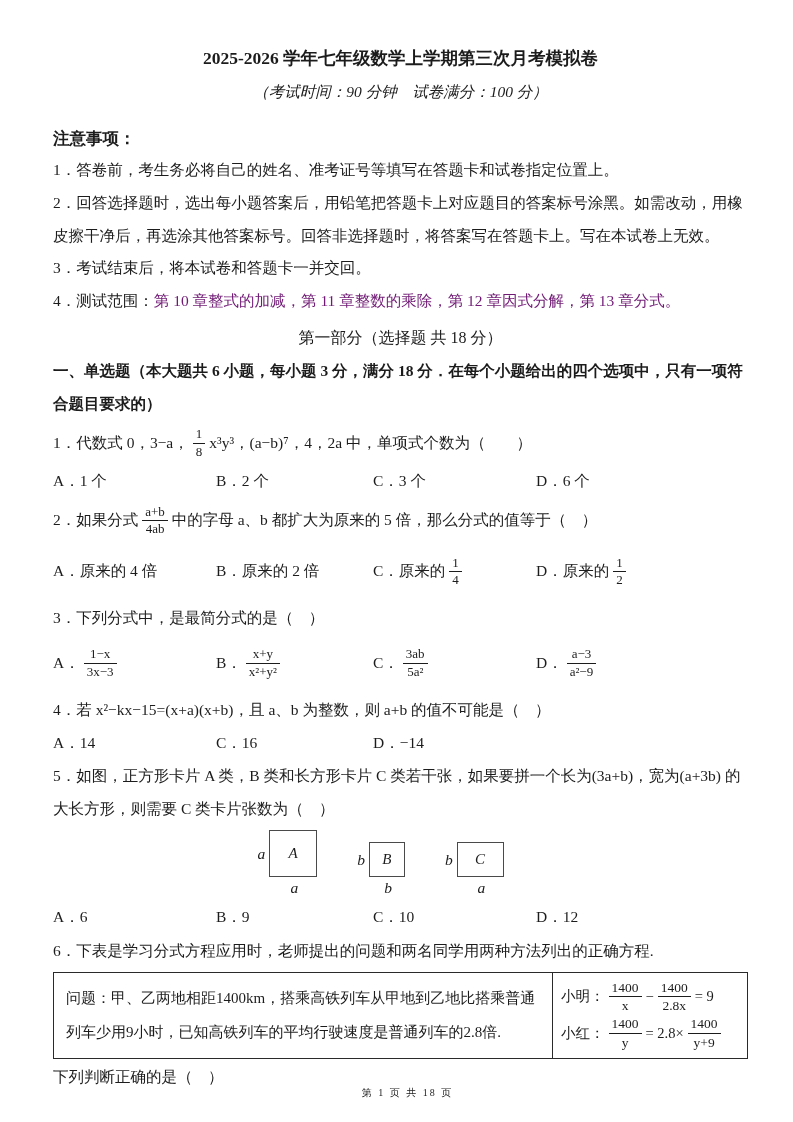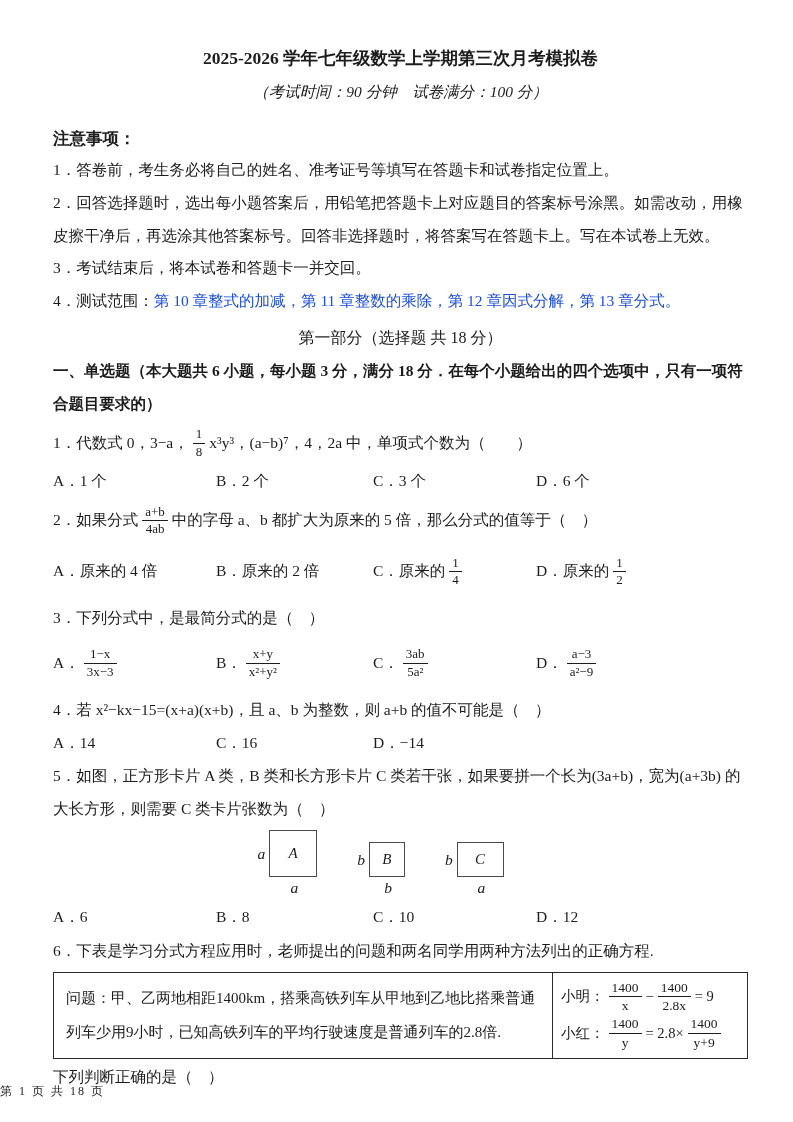--- a/index.html
+++ b/index.html
@@ -7,21 +7,21 @@
     width:793px; height:1122px; background:#ffffff; color:#1c1c1c;
     font-family:"Liberation Serif","DejaVu Serif",serif;
     font-size:15.5px; position:relative; box-sizing:border-box;
     padding:46px 45px 0 53px; overflow:hidden;
   }
   .title { text-align:center; font-weight:bold; font-size:17.5px; line-height:1.4; }
   .subtitle { text-align:center; font-size:15.5px; margin-top:11px; font-style:italic; }
   .notice-heading { font-weight:bold; font-size:16.5px; margin-top:20px; line-height:1.9; }
   .line { margin:0; line-height:2.12; }
   .bold { font-weight:bold; }
-  .red { color:#1d4ed8; }
+  .red { color:#701a75; }
   .part-heading { text-align:center; margin-top:2px; line-height:2.2; font-size:16px; }
   .options { display:grid; grid-template-columns:163px 157px 163px 1fr; line-height:2.12; margin-bottom:1px; }
   .opt-cell { display:flex; align-items:center; }
   .qline { margin:0; display:flex; align-items:center; white-space:nowrap; height:44px; }
   .frac { display:inline-flex; flex-direction:column; text-align:center;
           font-size:13px; line-height:1.3; margin:0 4px; vertical-align:middle; }
   .frac .num { border-bottom:1px solid #1c1c1c; padding:0 3px; }
   .frac .den { padding:0 3px; }
   .opts-tall { height:58px; align-items:center; }
   .fig { display:flex; justify-content:center; align-items:flex-end; gap:40px; margin:4px 40px 2px 0; }
@@ -30,21 +30,21 @@
   .box { border:1.5px solid #4a4a4a; display:flex; align-items:center; justify-content:center; background:#fff; font-size:15px; }
   .box-a { width:46px; height:45px; }
   .box-b { width:34px; height:33px; }
   .box-c { width:45px; height:33px; }
   .blabel { text-align:center; padding-left:14px; line-height:1.4; }
   .q6-table { display:grid; grid-template-columns:1fr 194px; border:1.6px solid #2a2a2a; margin:4px 0 2px; }
   .q6-left { padding:8px 6px 8px 12px; line-height:2.3; border-right:1.6px solid #2a2a2a; font-size:15px; }
   .q6-right { padding:6px 4px 6px 8px; display:flex; flex-direction:column; justify-content:space-around; }
   .eq-row { display:flex; align-items:center; white-space:nowrap; font-size:14.5px; }
   .eq-row .frac { font-size:13.5px; }
-  .footer { position:absolute; left:0; right:0; bottom:22px; font-size:12px; letter-spacing:2px; }
+  .footer { position:absolute; left:0; right:0; bottom:22px; text-align:center; font-size:10px; letter-spacing:2px;padding-left:22px; }
 </style>
 </head>
 <body>
 
 <div class="page">
 
   <div class="title">2025-2026 学年七年级数学上学期第三次月考模拟卷</div>
   <div class="subtitle">（考试时间：90 分钟　试卷满分：100 分）</div>
 
   <div class="notice-heading">注意事项：</div>
@@ -162,21 +162,21 @@
         <span>b</span>
         <div class="box box-c">
             <span>C</span>
           </div>
       </div>
       <div class="blabel">a</div>
     </div>
   </div>
   <div class="options">
     <span class="opt-cell">A．6</span>
-    <span class="opt-cell">B．8</span>
+    <span class="opt-cell">B．9</span>
     <span class="opt-cell">C．10</span>
     <span class="opt-cell">D．12</span>
   </div>
 
   <p class="line">6．下表是学习分式方程应用时，老师提出的问题和两名同学用两种方法列出的正确方程.</p>
   <div class="q6-table">
     <div class="q6-left">问题：甲、乙两地相距1400km，搭乘高铁列车从甲地到乙地比搭乘普通列车少用9小时，已知高铁列车的平均行驶速度是普通列车的2.8倍.</div>
     <div class="q6-right">
       <div class="eq-row">
         <span>小明：</span>

